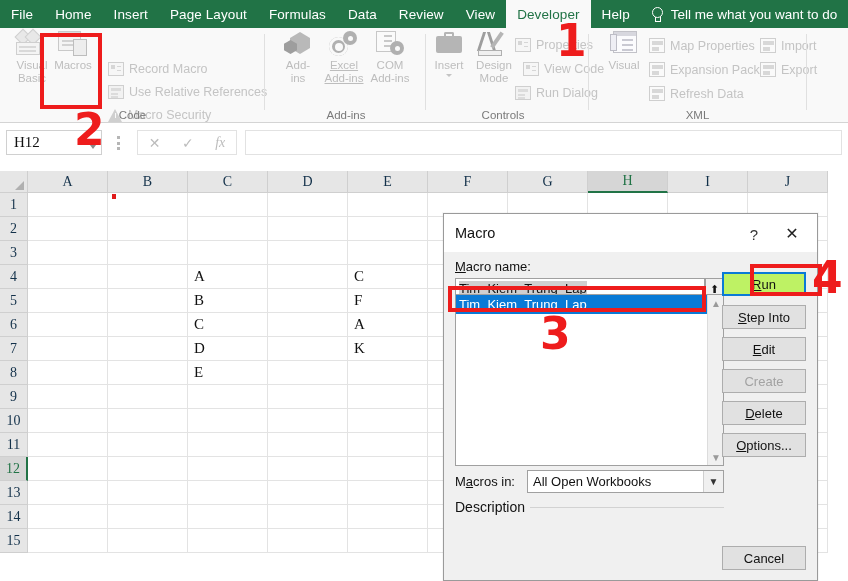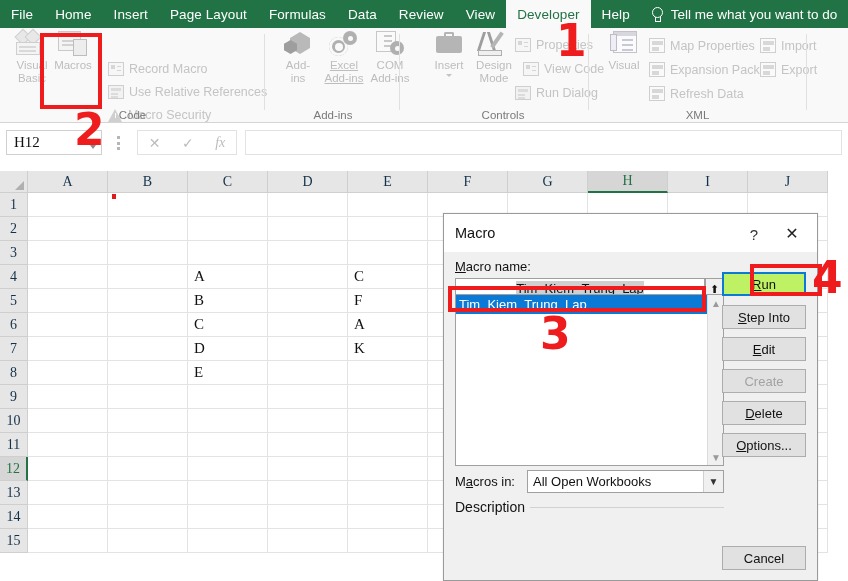--- a/index.html
+++ b/index.html
@@ -298,21 +298,20 @@
   }
   .redtick {
     position: absolute; left: 112px; top: 23px; width: 4px; height: 5px; background: #e01b1b;
   }
 
   
   .dlg {
     position: absolute; left: 443px; top: 213px; width: 375px; height: 368px;
     background: #f0f0f0; border: 1px solid #9a9a9a;
     box-shadow: 0 0 0 1px rgba(0,0,0,.03);
-    text-align: center;
   }
   .dlg-title {
     position: absolute; left: 0; top: 0; width: 100%; height: 38px;
     background: #ffffff; display: flex; align-items: center;
   }
   .dlg-title .t {
     margin-left: 11px; font-size: 14.5px; color: #111;
   }
   .dlg-help {
     position: absolute; right: 52px; top: 9px; width: 22px; height: 22px;
@@ -452,21 +451,21 @@
         <span>Use Relative References</span>
       </div>
       <div class="smallitem" style="left:108px; top:80px;">
         <span class="ic ic-warn"></span>
         <span>Macro Security</span>
       </div>
       <div class="group-label">Code</div>
       <div class="group-sep" style="right:0;"></div>
     </div>
 
-    <div class="group" style="left:266px; width:134px;padding-left:20px;">
+    <div class="group" style="left:266px; width:160px;padding-left:20px;">
       <div class="bigbtn" style="left:4px;">
         <span class="cube-icon">
           <span class="hex"></span>
             <span class="sm"></span>
         </span>
         <span class="lbl">Add-</span>
         <span>ins</span>
       </div>
       <div class="bigbtn" style="left:50px;text-decoration:underline;">
         <span class="gear-icon">

